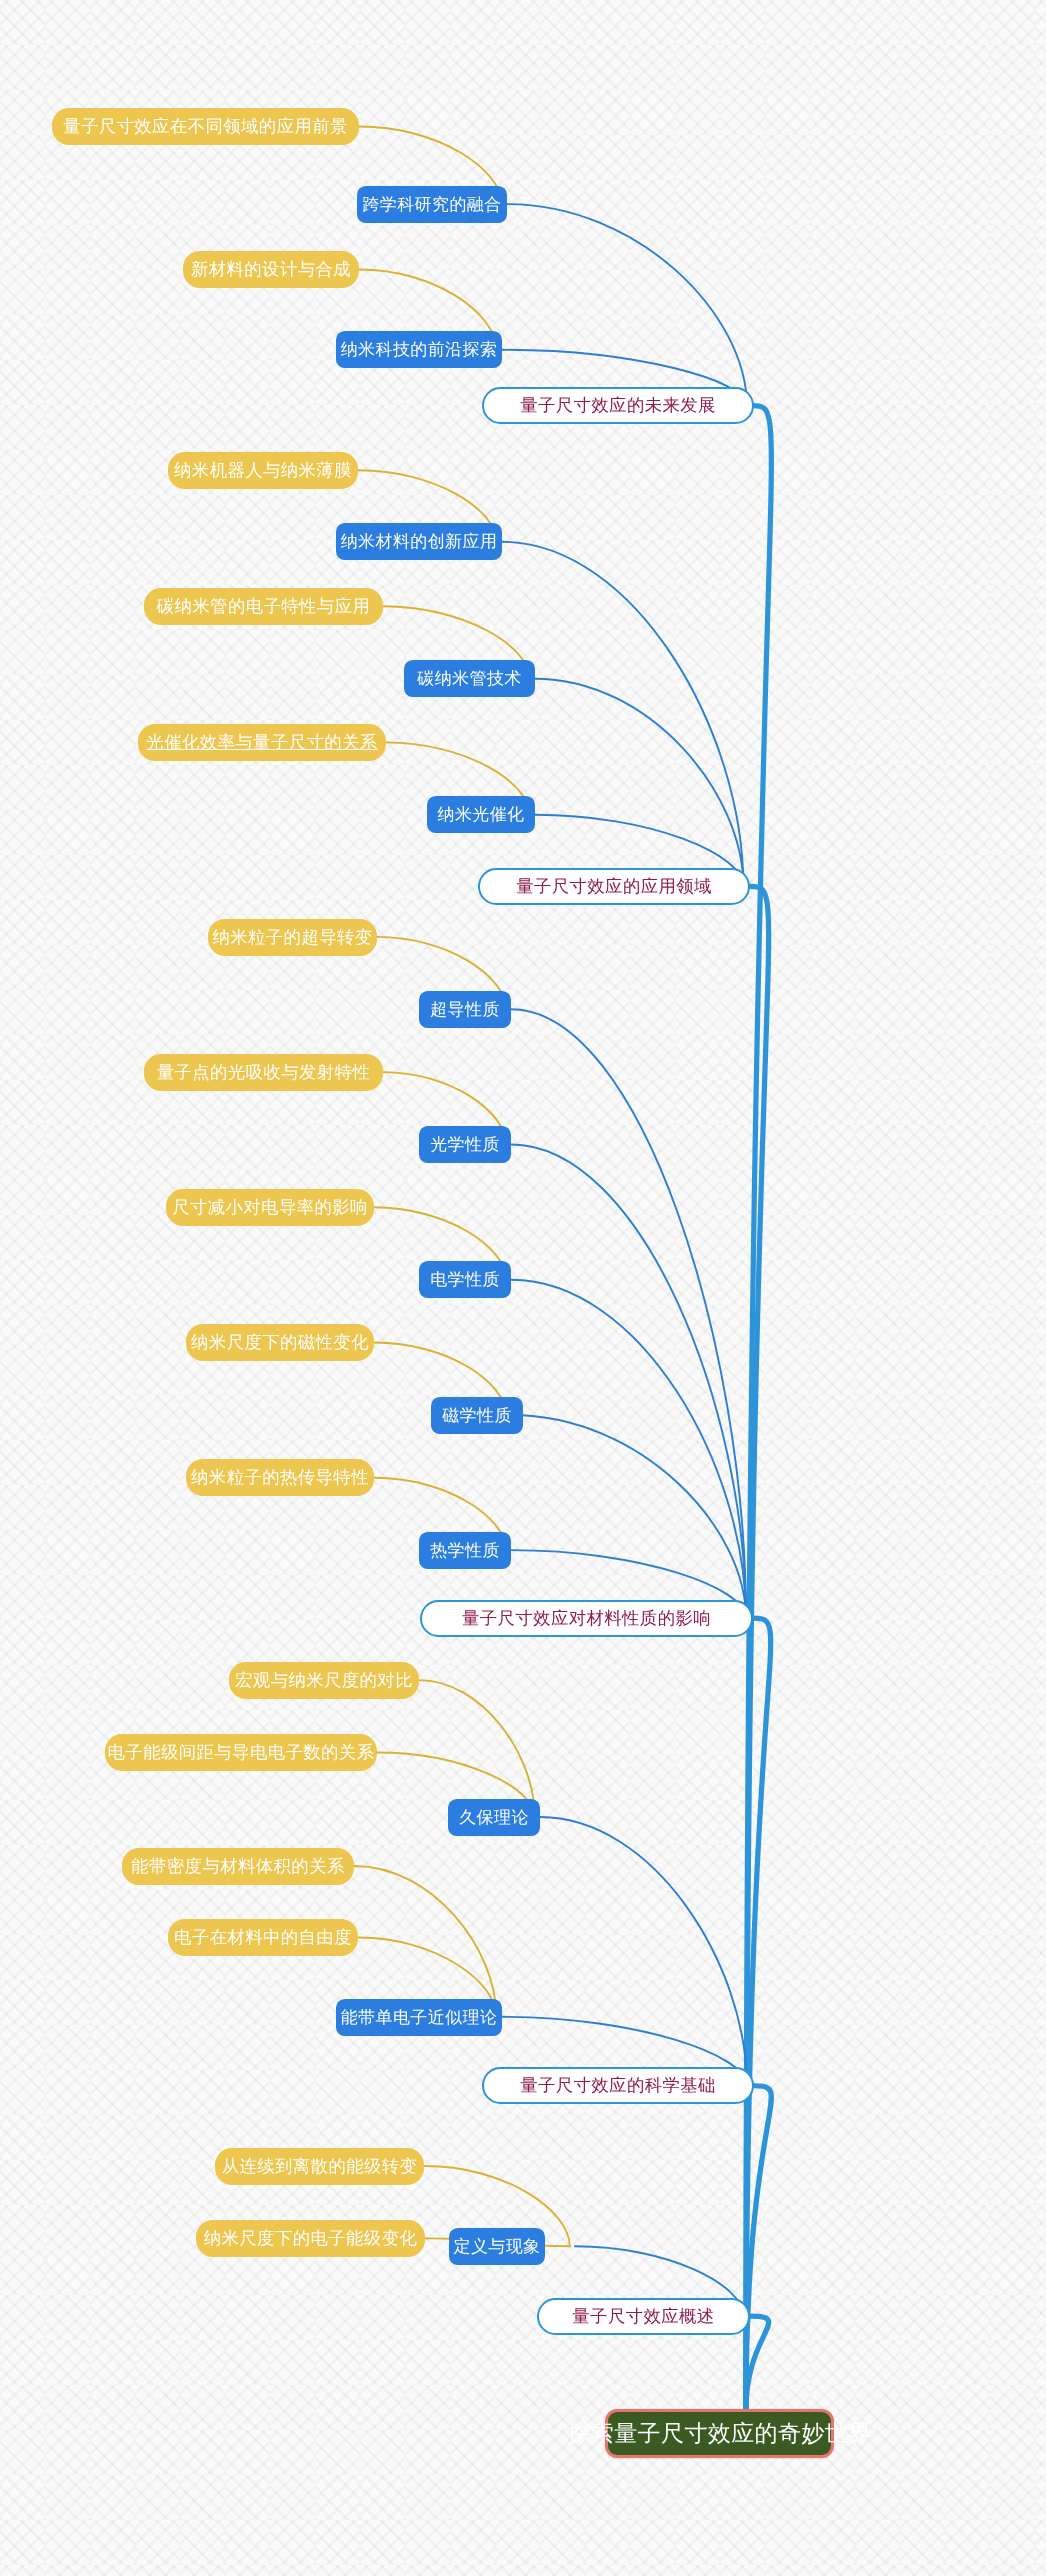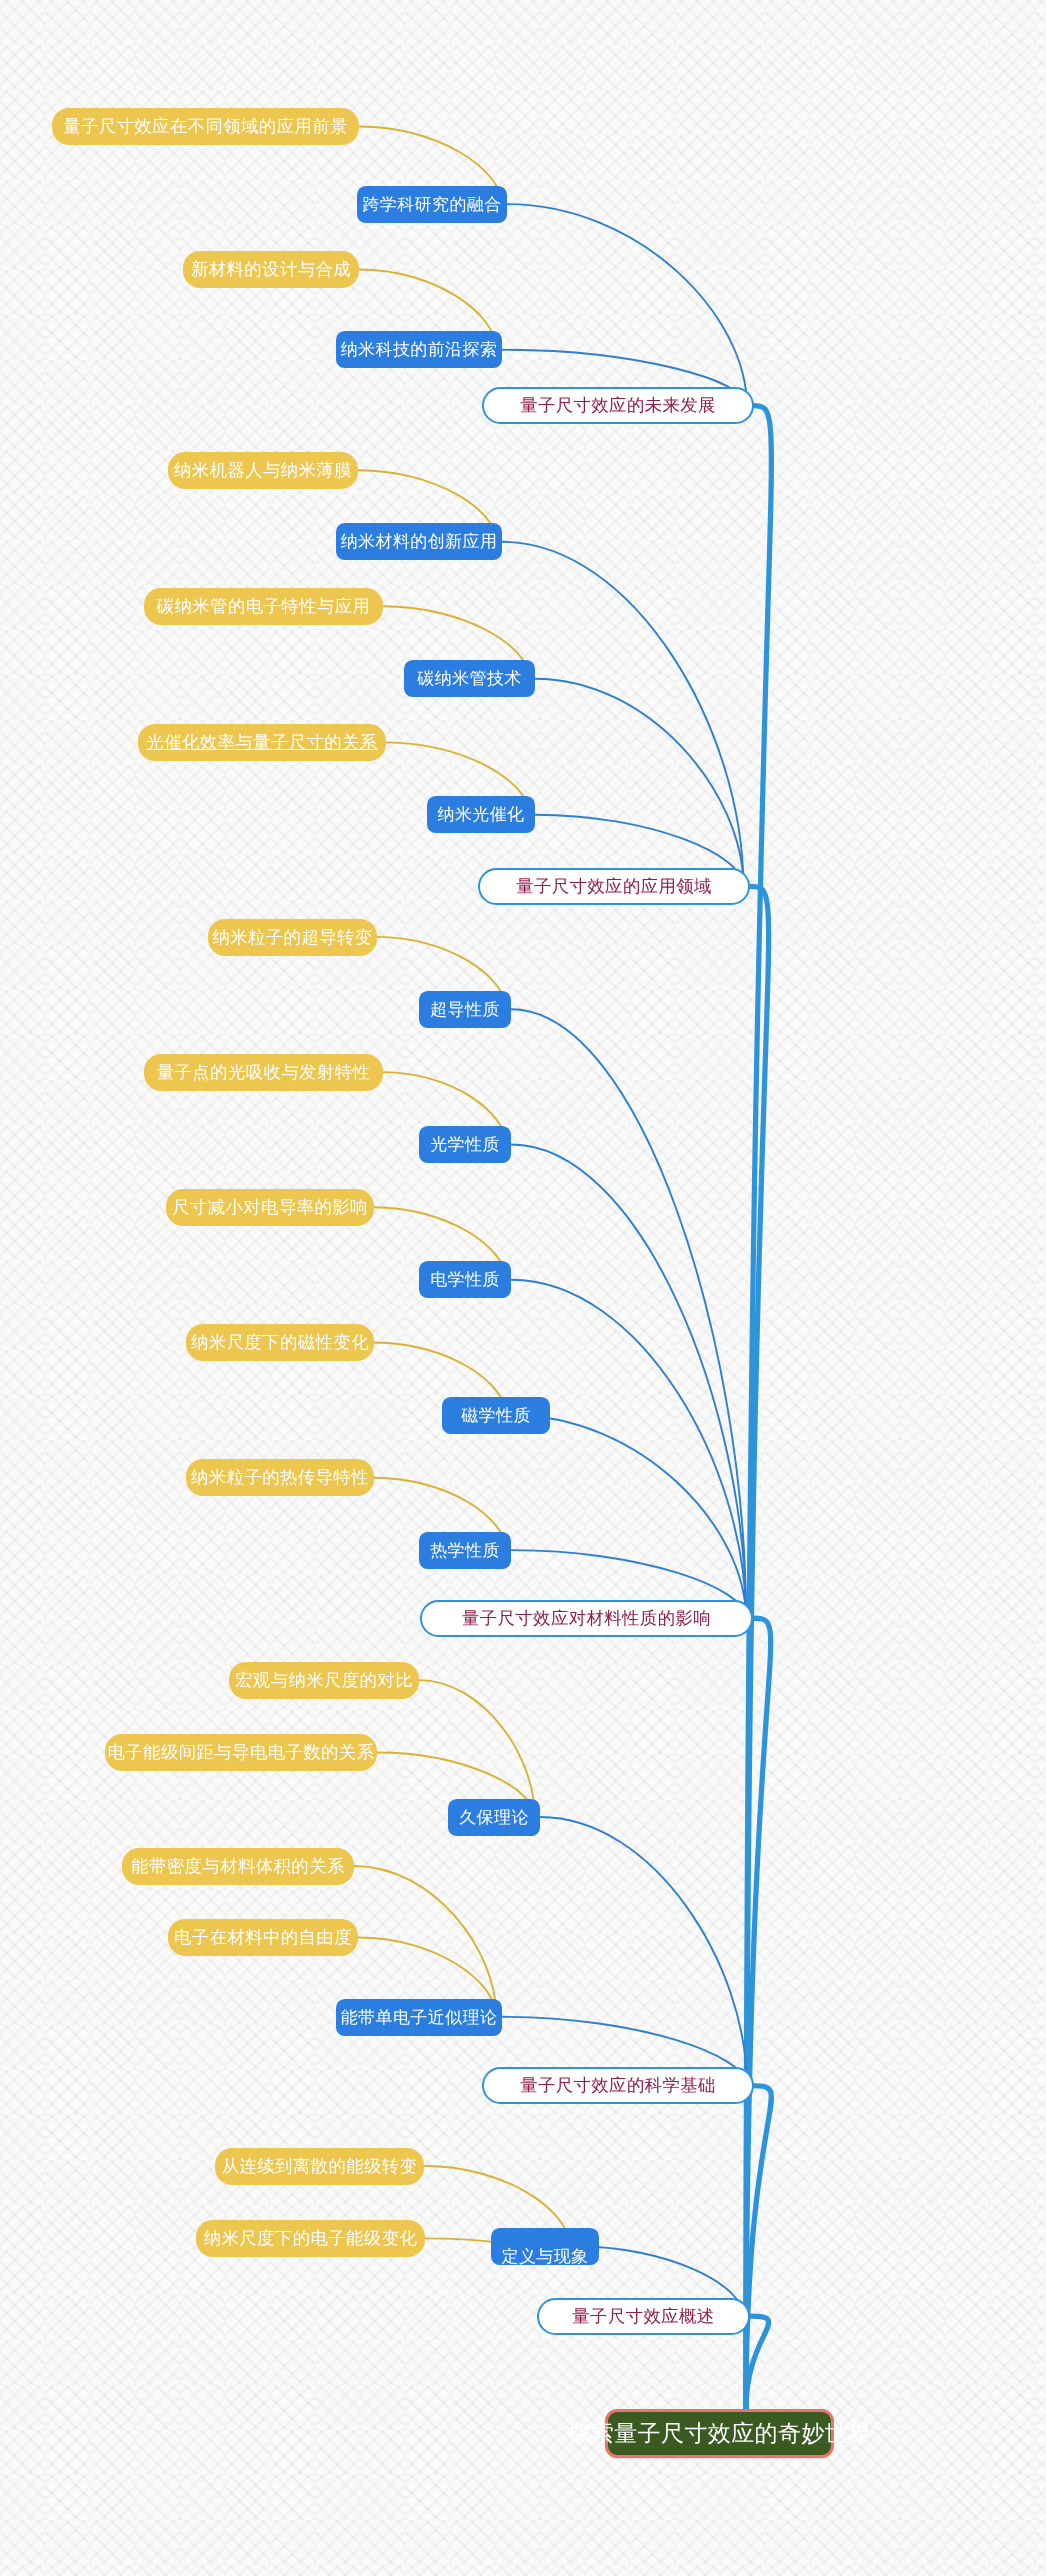--- a/index.html
+++ b/index.html
@@ -170,21 +170,21 @@
       </div>
       <div class="node n-l3" style="left: 186px; top: 1459px; width: 188px; height: 37px;">
         <span>纳米粒子的热传导特性</span>
       </div>
       <div class="node n-l2" style="left: 419px; top: 1532px; width: 92px; height: 37px;">
         <span>热学性质</span>
       </div>
       <div class="node n-l3" style="left: 186px; top: 1324px; width: 188px; height: 37px;">
         <span>纳米尺度下的磁性变化</span>
       </div>
-      <div class="node n-l2" style="left: 442px; top: 1397px; width: 108px; height: 37px; text-align: center;">
+      <div class="node n-l2" style="left: 431px; top: 1397px; width: 92px; height: 37px; text-align: center;">
         <span>磁学性质</span>
       </div>
       <div class="node n-l3" style="left: 166px; top: 1189px; width: 208px; height: 37px;">
         <span>尺寸减小对电导率的影响</span>
       </div>
       <div class="node n-l2" style="left: 419px; top: 1261px; width: 92px; height: 37px;">
         <span>电学性质</span>
       </div>
       <div class="node n-l3" style="left: 144px; top: 1054px; width: 239px; height: 37px;">
         <span>量子点的光吸收与发射特性</span>
@@ -221,21 +221,21 @@
       </div>
       <div class="node n-l1" style="left: 482px; top: 2067px; width: 272px; height: 37px;">
         <span>量子尺寸效应的科学基础</span>
       </div>
       <div class="node n-l3" style="left: 215px; top: 2148px; width: 209px; height: 37px;">
         <span>从连续到离散的能级转变</span>
       </div>
       <div class="node n-l3" style="left: 196px; top: 2220px; width: 229px; height: 37px;">
         <span>纳米尺度下的电子能级变化</span>
       </div>
-      <div class="node n-l2" style="left: 491px; top: 2228px; width: 108px; height: 37px; align-items: flex-end;">
+      <div class="node n-l2" style="left: 449px; top: 2228px; width: 96px; height: 37px;">
         <span>定义与现象</span>
       </div>
       <div class="node n-l1" style="left: 537px; top: 2298px; width: 213px; height: 37px;">
         <span>量子尺寸效应概述</span>
       </div>
       <div class="node n-root" style="left: 605px; top: 2409px; width: 229px; height: 49px;">
         <span>探索量子尺寸效应的奇妙世界</span>
       </div>
     </div>
 

